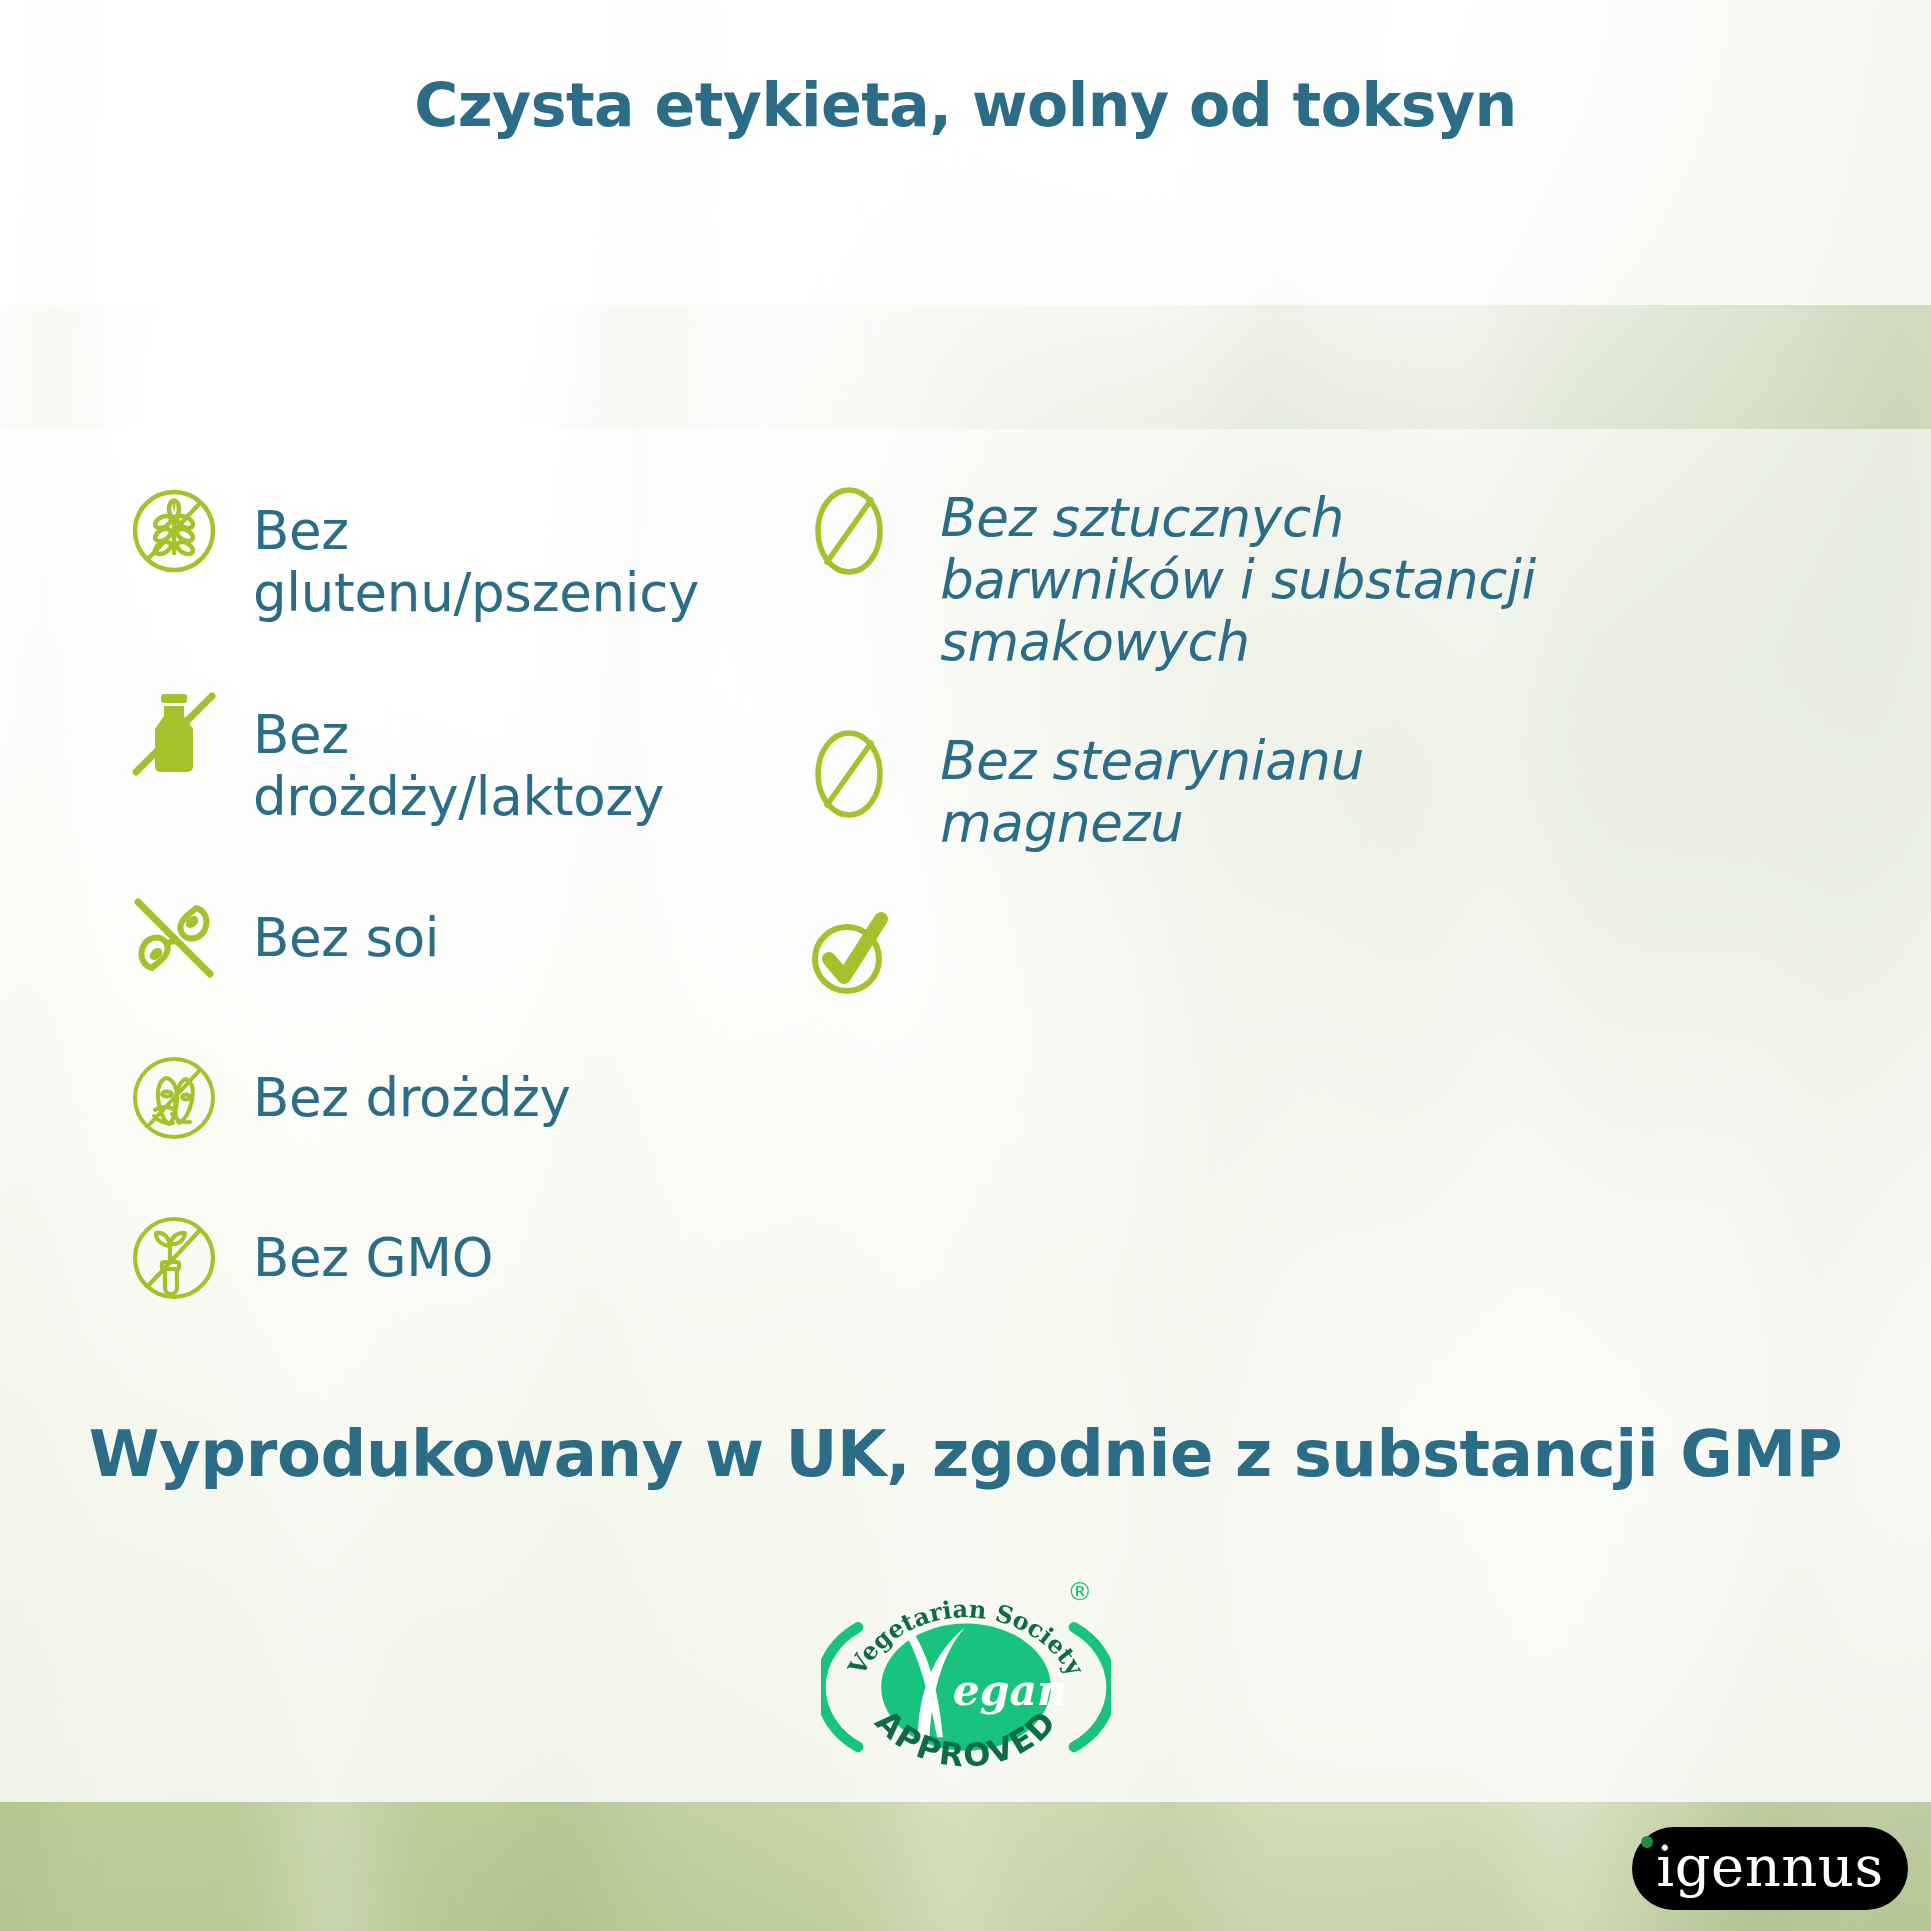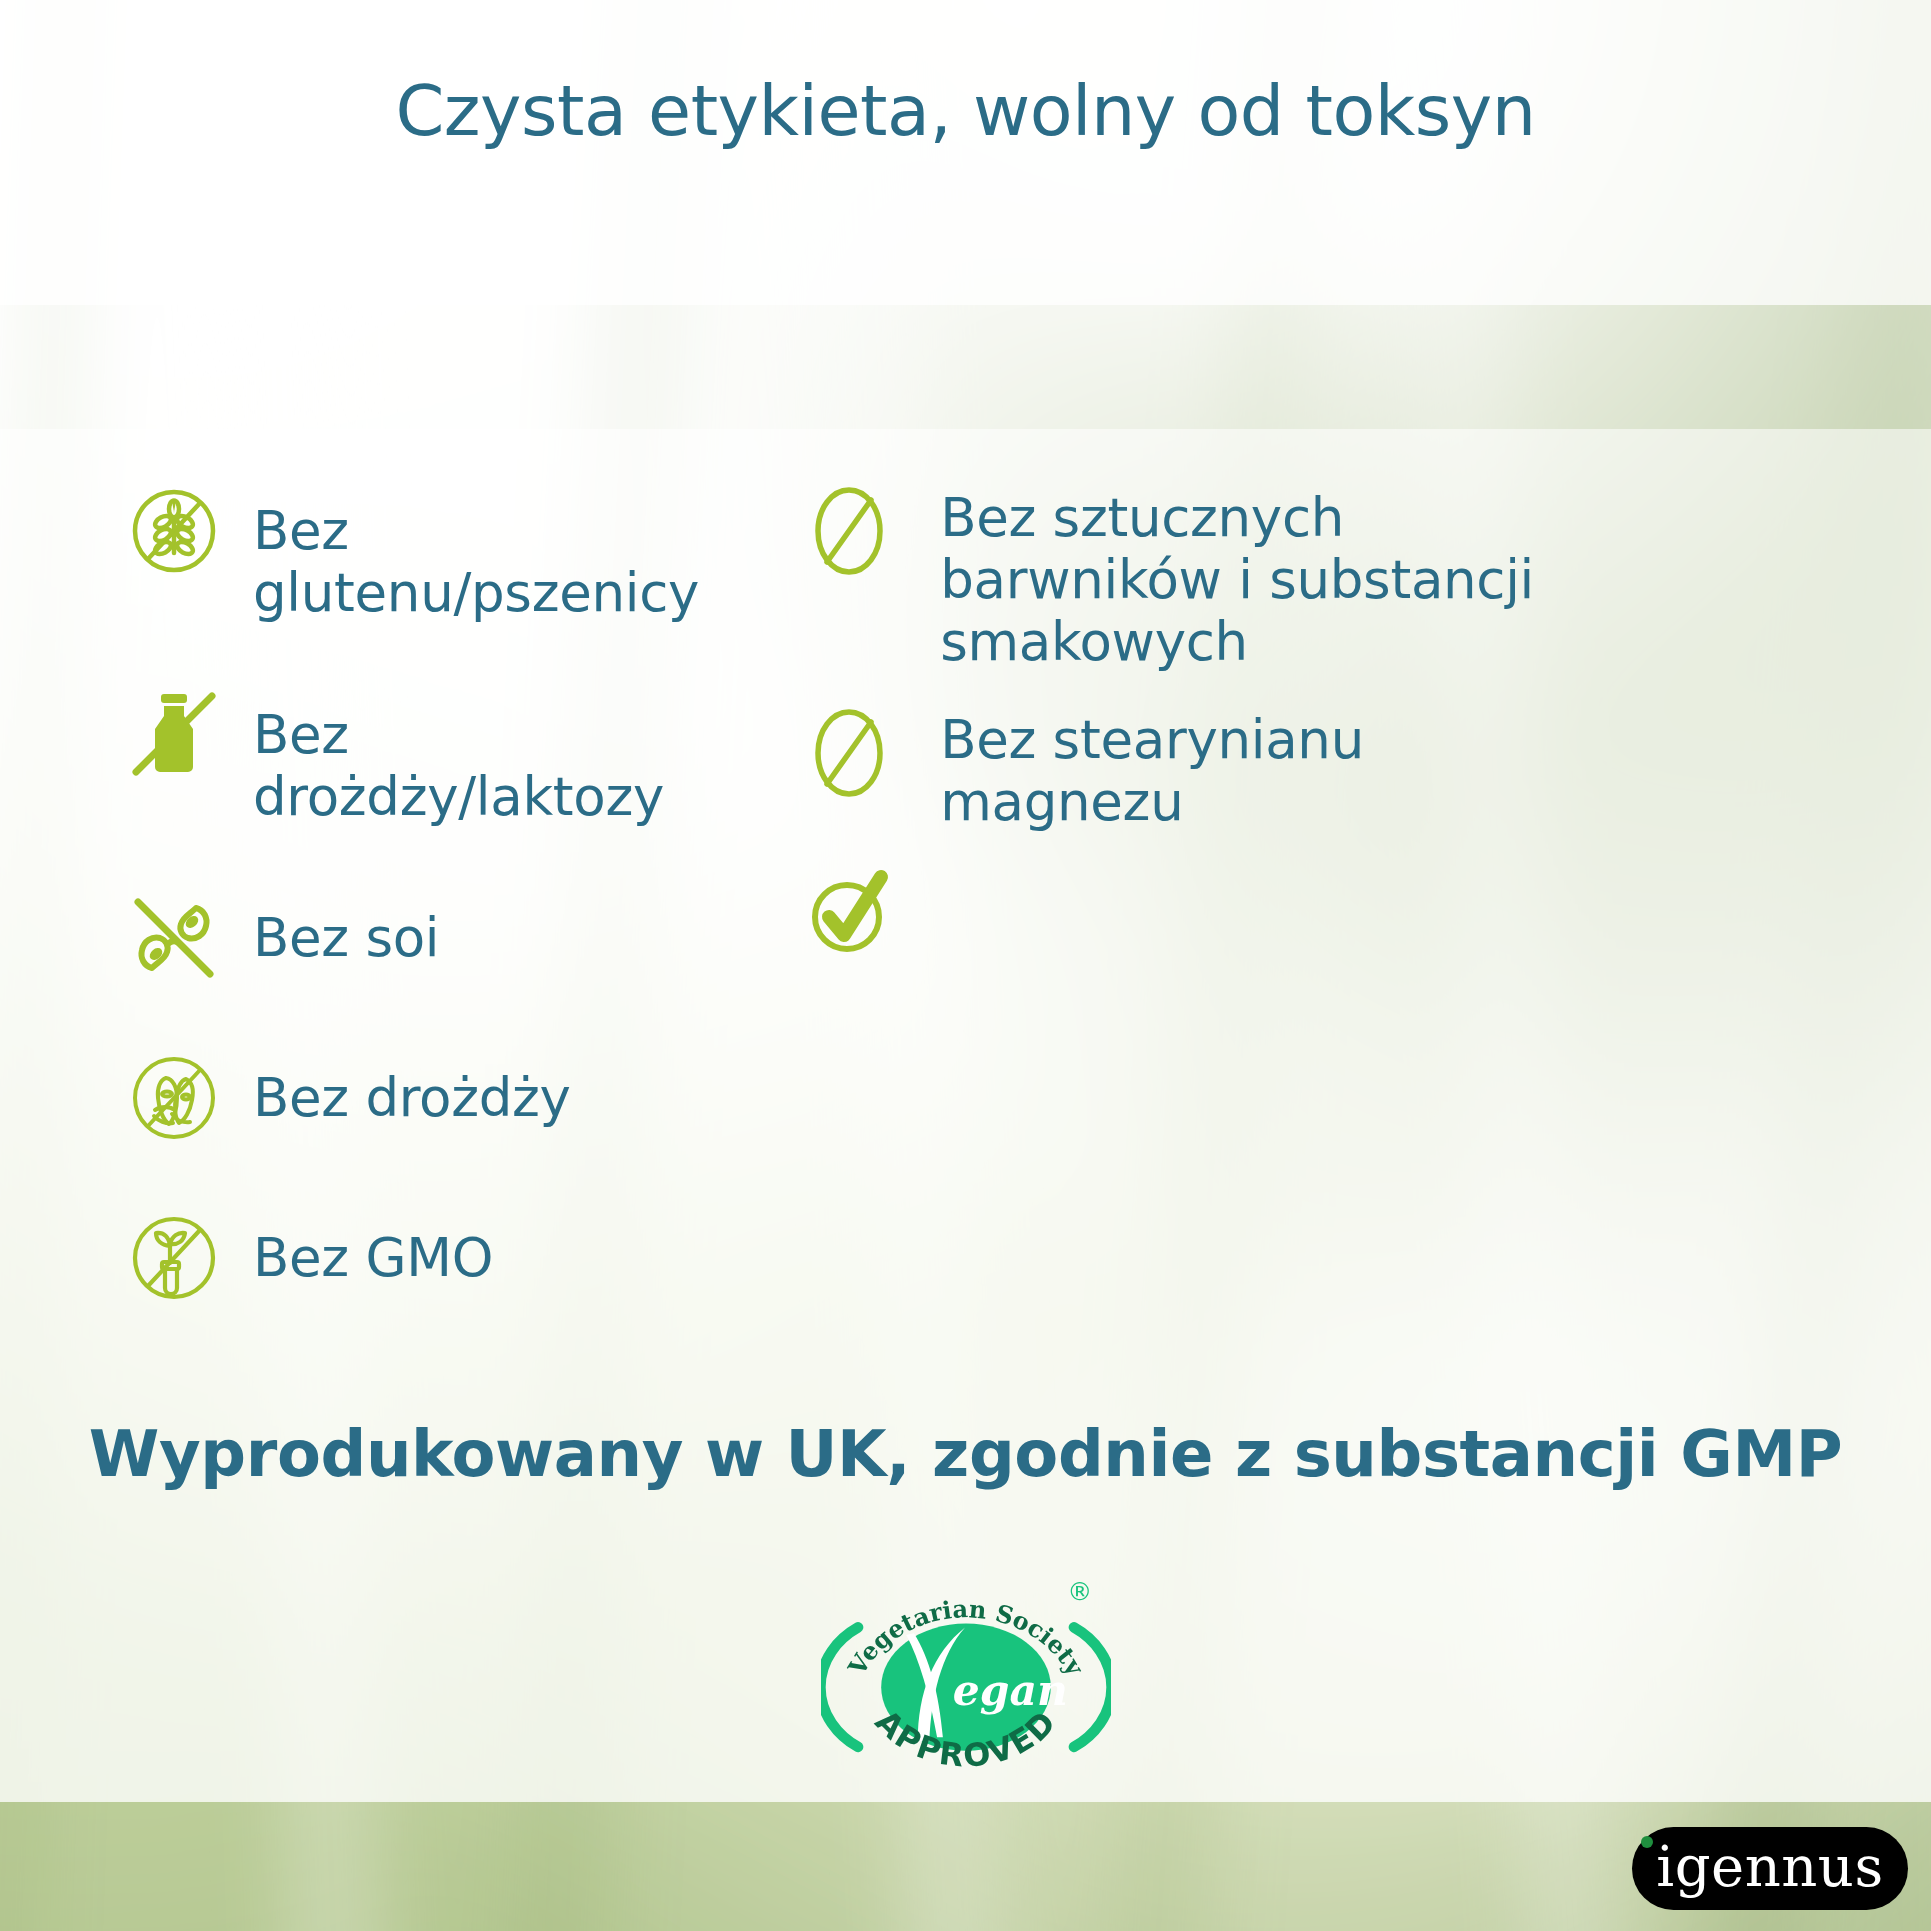--- a/index.html
+++ b/index.html
@@ -72,38 +72,38 @@
 
   
   #content { position: absolute; inset: 0; }
 
   
   #headline {
     position: absolute;
     left: 0; right: 0;
     top: 70px;
     text-align: center;
-    font-size: 70px;
-    font-weight: 400;
+    font-size: 60px;
+    font-weight: 700;
     letter-spacing: -0.5px;
     color: #2b6c87;
     font-family: "DejaVu Sans", sans-serif;
     white-space: nowrap;
   }
 
   
   #features {
     position: absolute;
     left: 0; top: 481px;
     width: 1571px;
     display: flex;
   }
   .col { display: flex; flex-direction: column; }
   #col-left  { width: 908px; padding-left: 124px; gap: 60px; }
-  #col-right { width: 1023px; padding-left: 52px; gap: 30px; }
+  #col-right { width: 1023px; padding-left: 52px; gap: 51px; font-style: italic; }
 
   .feature { display: flex; align-items: flex-start; }
   .feature .ico {
     flex: 0 0 auto;
     width: 100px; height: 100px;
     display: block;
   }
   .feature .ico svg { display: block; width: 100px; height: 100px; }
   .feature .txt {
     color: #2b6c87;

